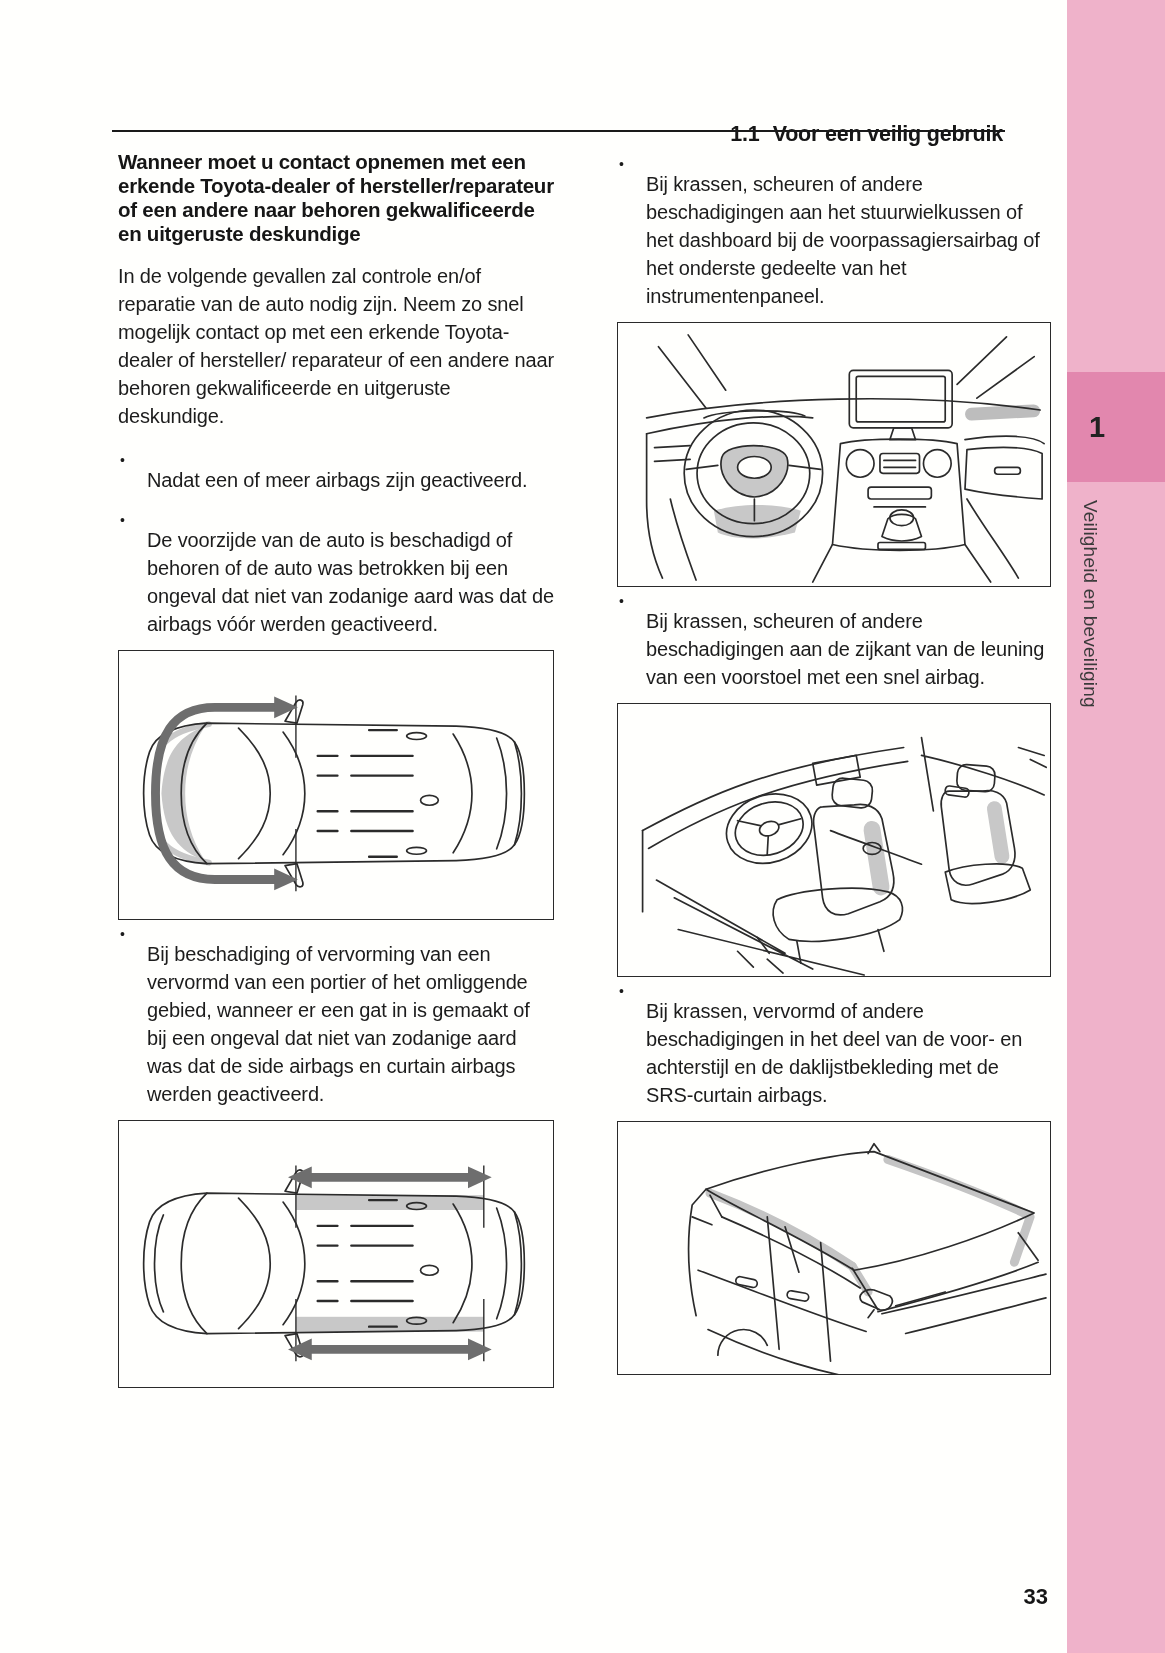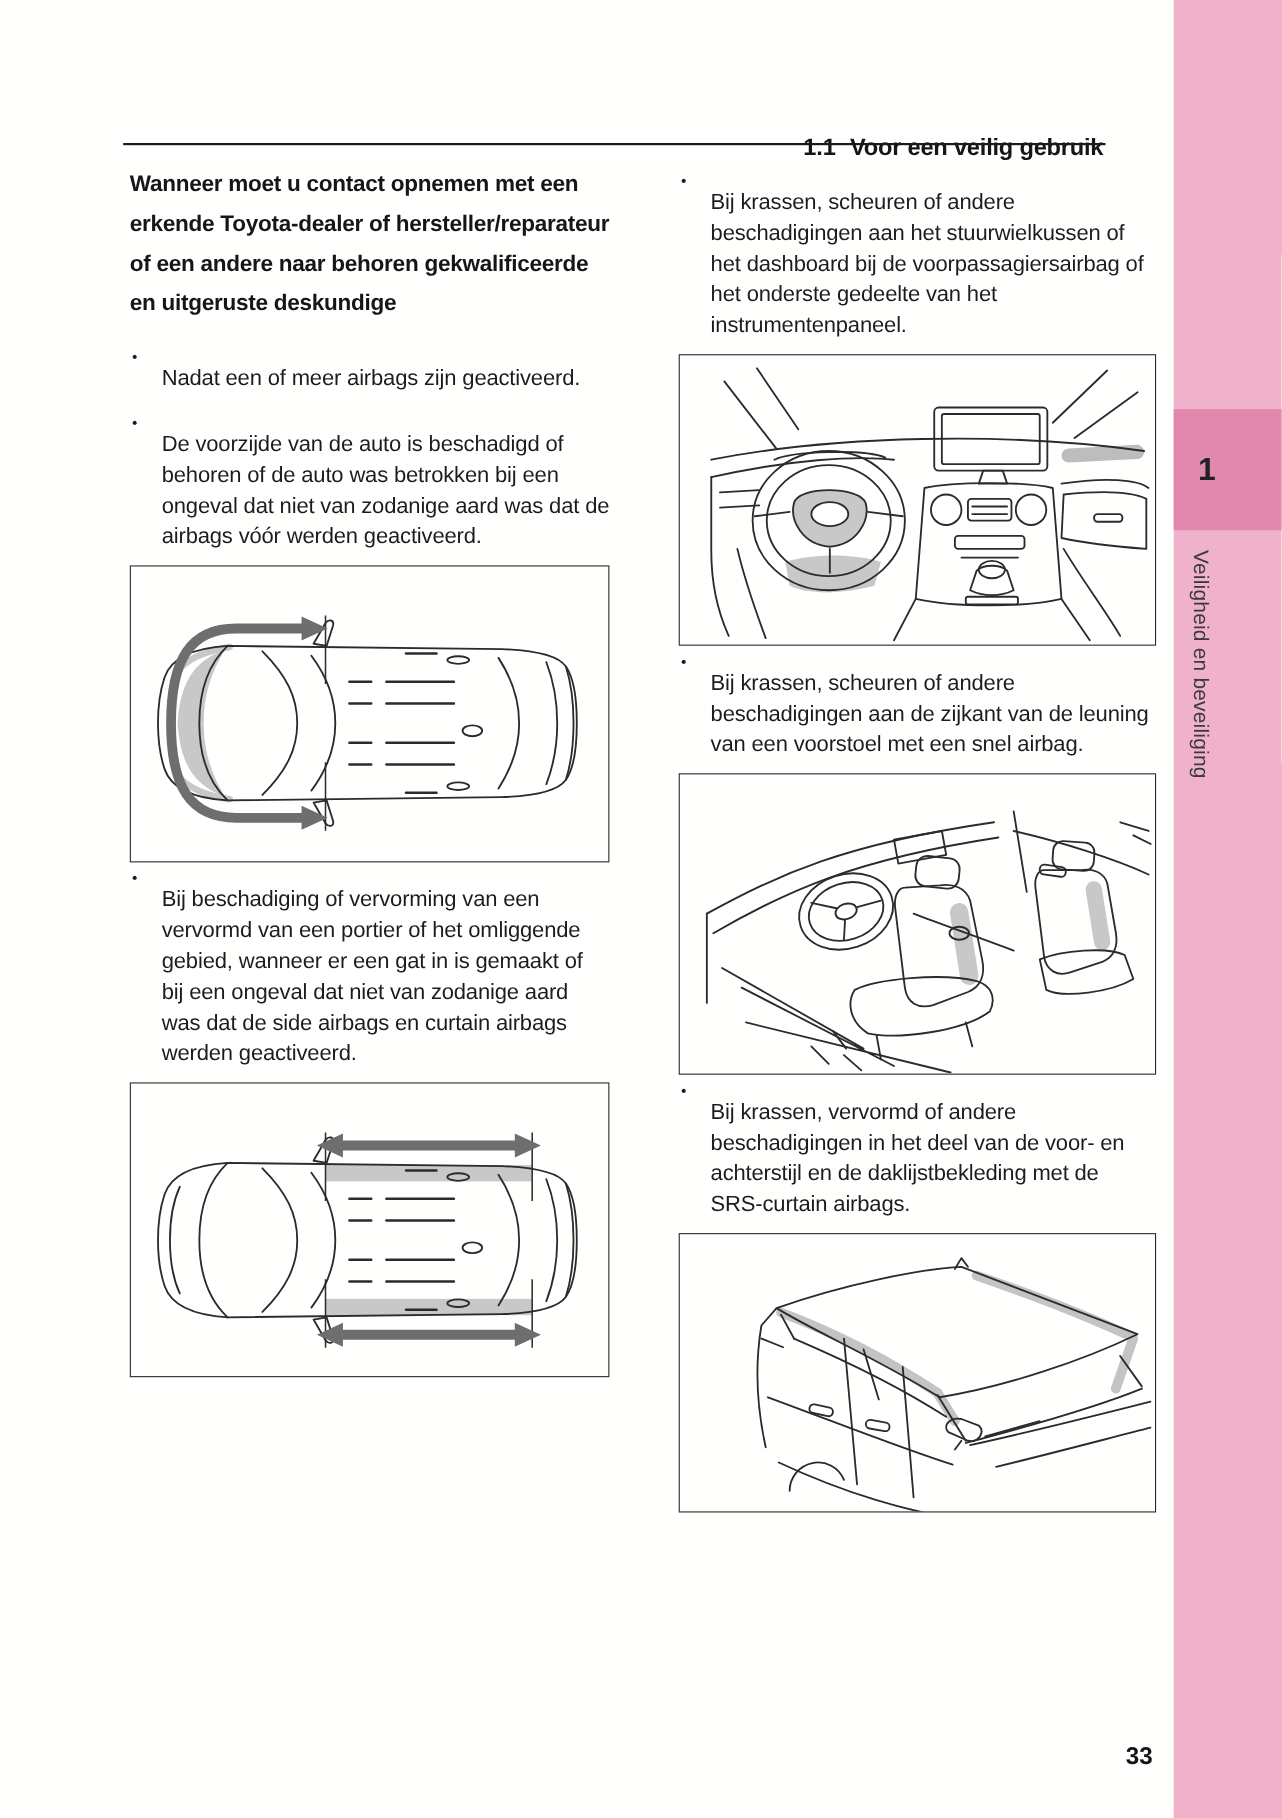--- a/index.html
+++ b/index.html
@@ -18,21 +18,21 @@
     writing-mode:vertical-rl;font-size:19px;color:#3a3a3a;letter-spacing:.2px;white-space:nowrap;}
   
   .page-header{position:absolute;left:118px;top:90px;width:885px;text-align:right;
     font-size:21.5px;font-weight:700;letter-spacing:-.2px;color:#161616;margin-top:32px;}
   .page-header .sect-no{margin-right:13px;}
   .header-rule{position:absolute;left:112px;top:130px;width:893px;height:2.4px;background:#1a1a1a;}
   
   .col{position:absolute;top:150px;font-size:20px;line-height:28px;letter-spacing:-.15px;}
   .col-left{left:118px;width:436px;}
   .col-right{left:617px;width:434px;}
-  h2.blockhead{font-size:20.5px;line-height:36px;font-weight:700;margin:0 0 16px 0;color:#161616;letter-spacing:-.25px;}
+  h2.blockhead{font-size:20.5px;line-height:24px;font-weight:700;margin:0 0 16px 0;color:#161616;letter-spacing:-.25px;}
   p.intro{margin:0 0 16px 0;}
   ul.bullets{list-style:none;margin:0;padding:0;}
   ul.bullets li{display:flex;margin:0 0 12px 0;}
   ul.bullets .dot{flex:none;width:27px;font-size:14px;line-height:28px;color:#1c1c1c;padding-left:2px;}
   ul.bullets .btxt{flex:1;margin-top:20px;}
   
   figure.fig{margin:0;border:1.6px solid #2a2a2a;background:#fffffd;}
   figure.fig svg{display:block;}
   .fig-l1{margin-top:21px;margin-bottom:37px;}
   .fig-l2{margin-top:39px;}
@@ -52,20 +52,21 @@
   <div class="chapter-title">Veiligheid en beveiliging</div>
 </aside>
 
 <header class="page-header">
   <span class="sect-no">1.1</span><span>Voor een veilig gebruik</span>
 </header>
 <div class="header-rule"></div>
 
 <section class="col col-left">
   <h2 class="blockhead">Wanneer moet u contact opnemen met een erkende Toyota-dealer of hersteller/reparateur of een andere naar behoren gekwalificeerde en uitgeruste deskundige</h2>
+  <p class="intro">In de volgende gevallen zal controle en/of reparatie van de auto nodig zijn. Neem zo snel mogelijk contact op met een erkende Toyota-dealer of hersteller/ reparateur of een andere naar behoren gekwalificeerde en uitgeruste deskundige.</p>
 
   <ul class="bullets">
     <li>
       <span class="dot">•</span>
       <span class="btxt">Nadat een of meer airbags zijn geactiveerd.</span>
       </li>
     <li>
       <span class="dot">•</span>
       <span class="btxt">De voorzijde van de auto is beschadigd of behoren of de auto was betrokken bij een ongeval dat niet van zodanige aard was dat de airbags vóór werden geactiveerd.</span>
       </li>

